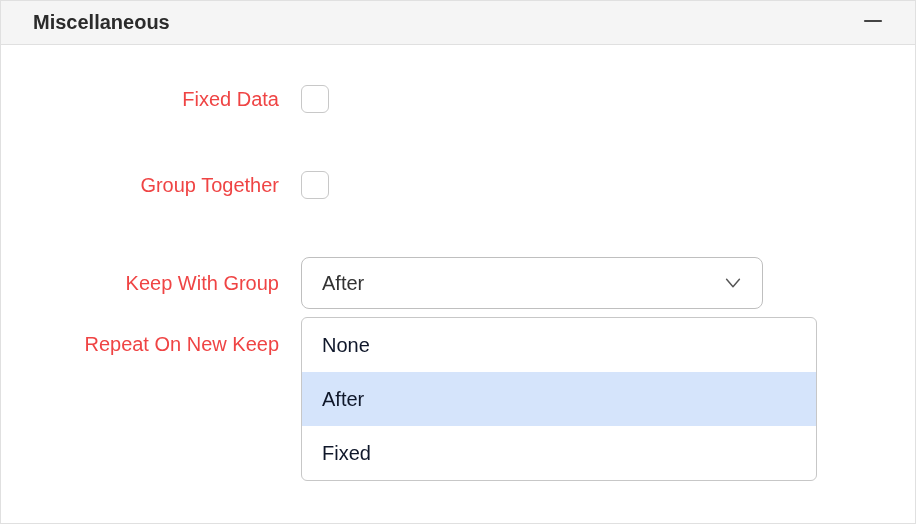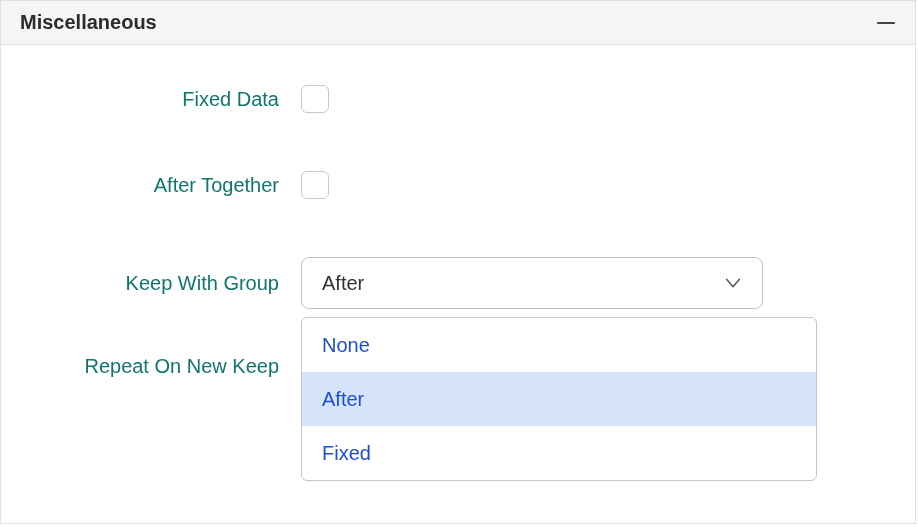--- a/index.html
+++ b/index.html
@@ -12,24 +12,23 @@
     background: #ffffff;
     color: #323232;
   }
   .panel {
     width: 916px;
     border: 1px solid #e0e0e0;
     margin: 0;
   }
   .panel-header {
     display: flex;
-    align-items: center;
     justify-content: space-between;
     background: #f5f5f5;
-    padding: 10px 19px;
+    padding: 10px 32px;
     border-bottom: 1px solid #e0e0e0;
     gap: 40px;
   }
   .panel-title {
     font-size: 20px;
     font-weight: 600;
     color: #2b2b2b;
   }
   .collapse-icon svg {
     display: block;
@@ -37,26 +36,26 @@
   .panel-body {
     padding: 40px 0 0 0;
     height: 478px;
     position: relative;
   }
   .form-row {
     display: flex;
     align-items: center;
     margin-bottom: 58px;
   }
-  .form-row.tight { margin-bottom: 46px; }
+  .form-row.tight { margin-bottom: 24px; }
   .form-label {
     width: 300px;
     text-align: right;
     font-size: 20px;
-    color: #0f766e;
+    color: #ef4444;
     padding-right: 22px;
     font-weight: 400;
   }
   .checkbox {
     width: 28px;
     height: 28px;
     border: 1.5px solid #c8c8c8;
     border-radius: 6px;
     background: #fff;
     cursor: pointer;
@@ -89,21 +88,21 @@
     background: #fff;
     overflow: hidden;
     box-shadow: none;
   }
   .dropdown-item {
     height: 54px;
     display: flex;
     align-items: center;
     padding: 0 20px;
     font-size: 20px;
-    color: #1d4ed8;
+    color: #0f172a;
     cursor: pointer;
   }
   .dropdown-item.selected {
     background: #d5e4fb;
   }
 </style>
 </head>
 <body>
 
 <div class="panel">
@@ -117,21 +116,21 @@
   </div>
 
   <div class="panel-body">
 
     <div class="form-row">
       <div class="form-label">Fixed Data</div>
       <div class="checkbox"></div>
     </div>
 
     <div class="form-row">
-      <div class="form-label">After Together</div>
+      <div class="form-label">Group Together</div>
       <div class="checkbox"></div>
     </div>
 
     <div class="form-row tight">
       <div class="form-label">Keep With Group</div>
       <div class="select-wrap">
         <div class="select">
           <span>After</span>
           <span class="chevron">
             <svg width="22" height="22" viewBox="0 0 24 24">

